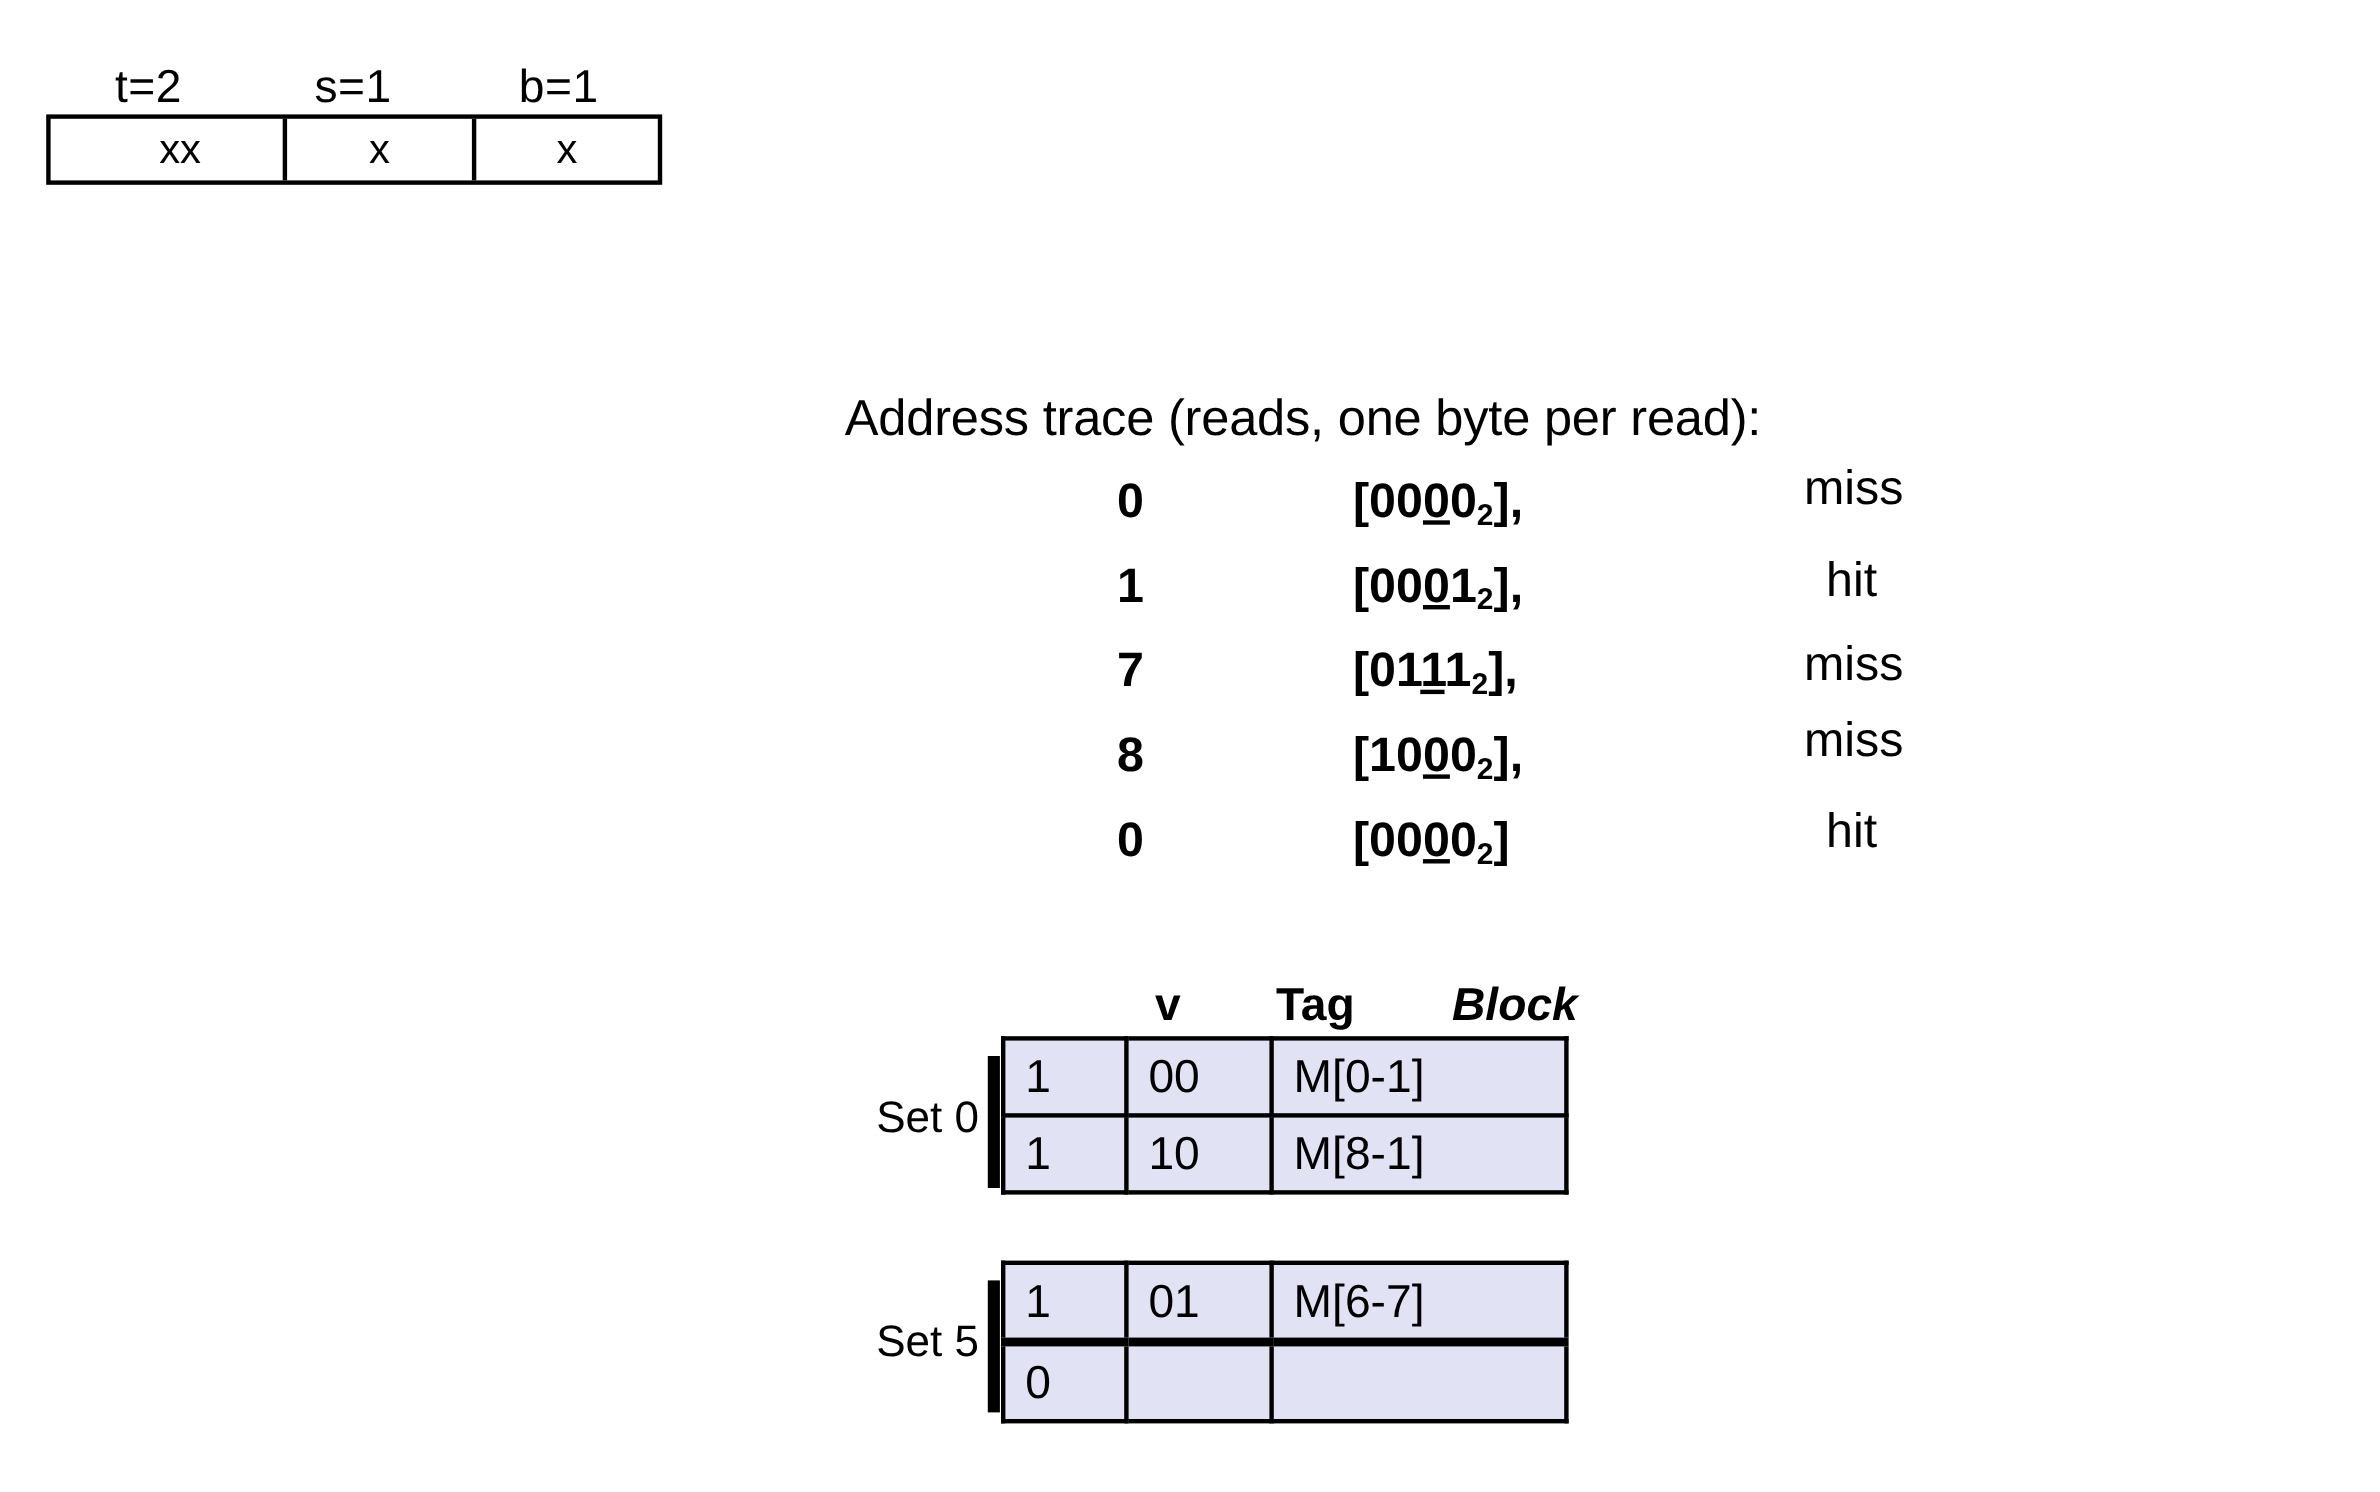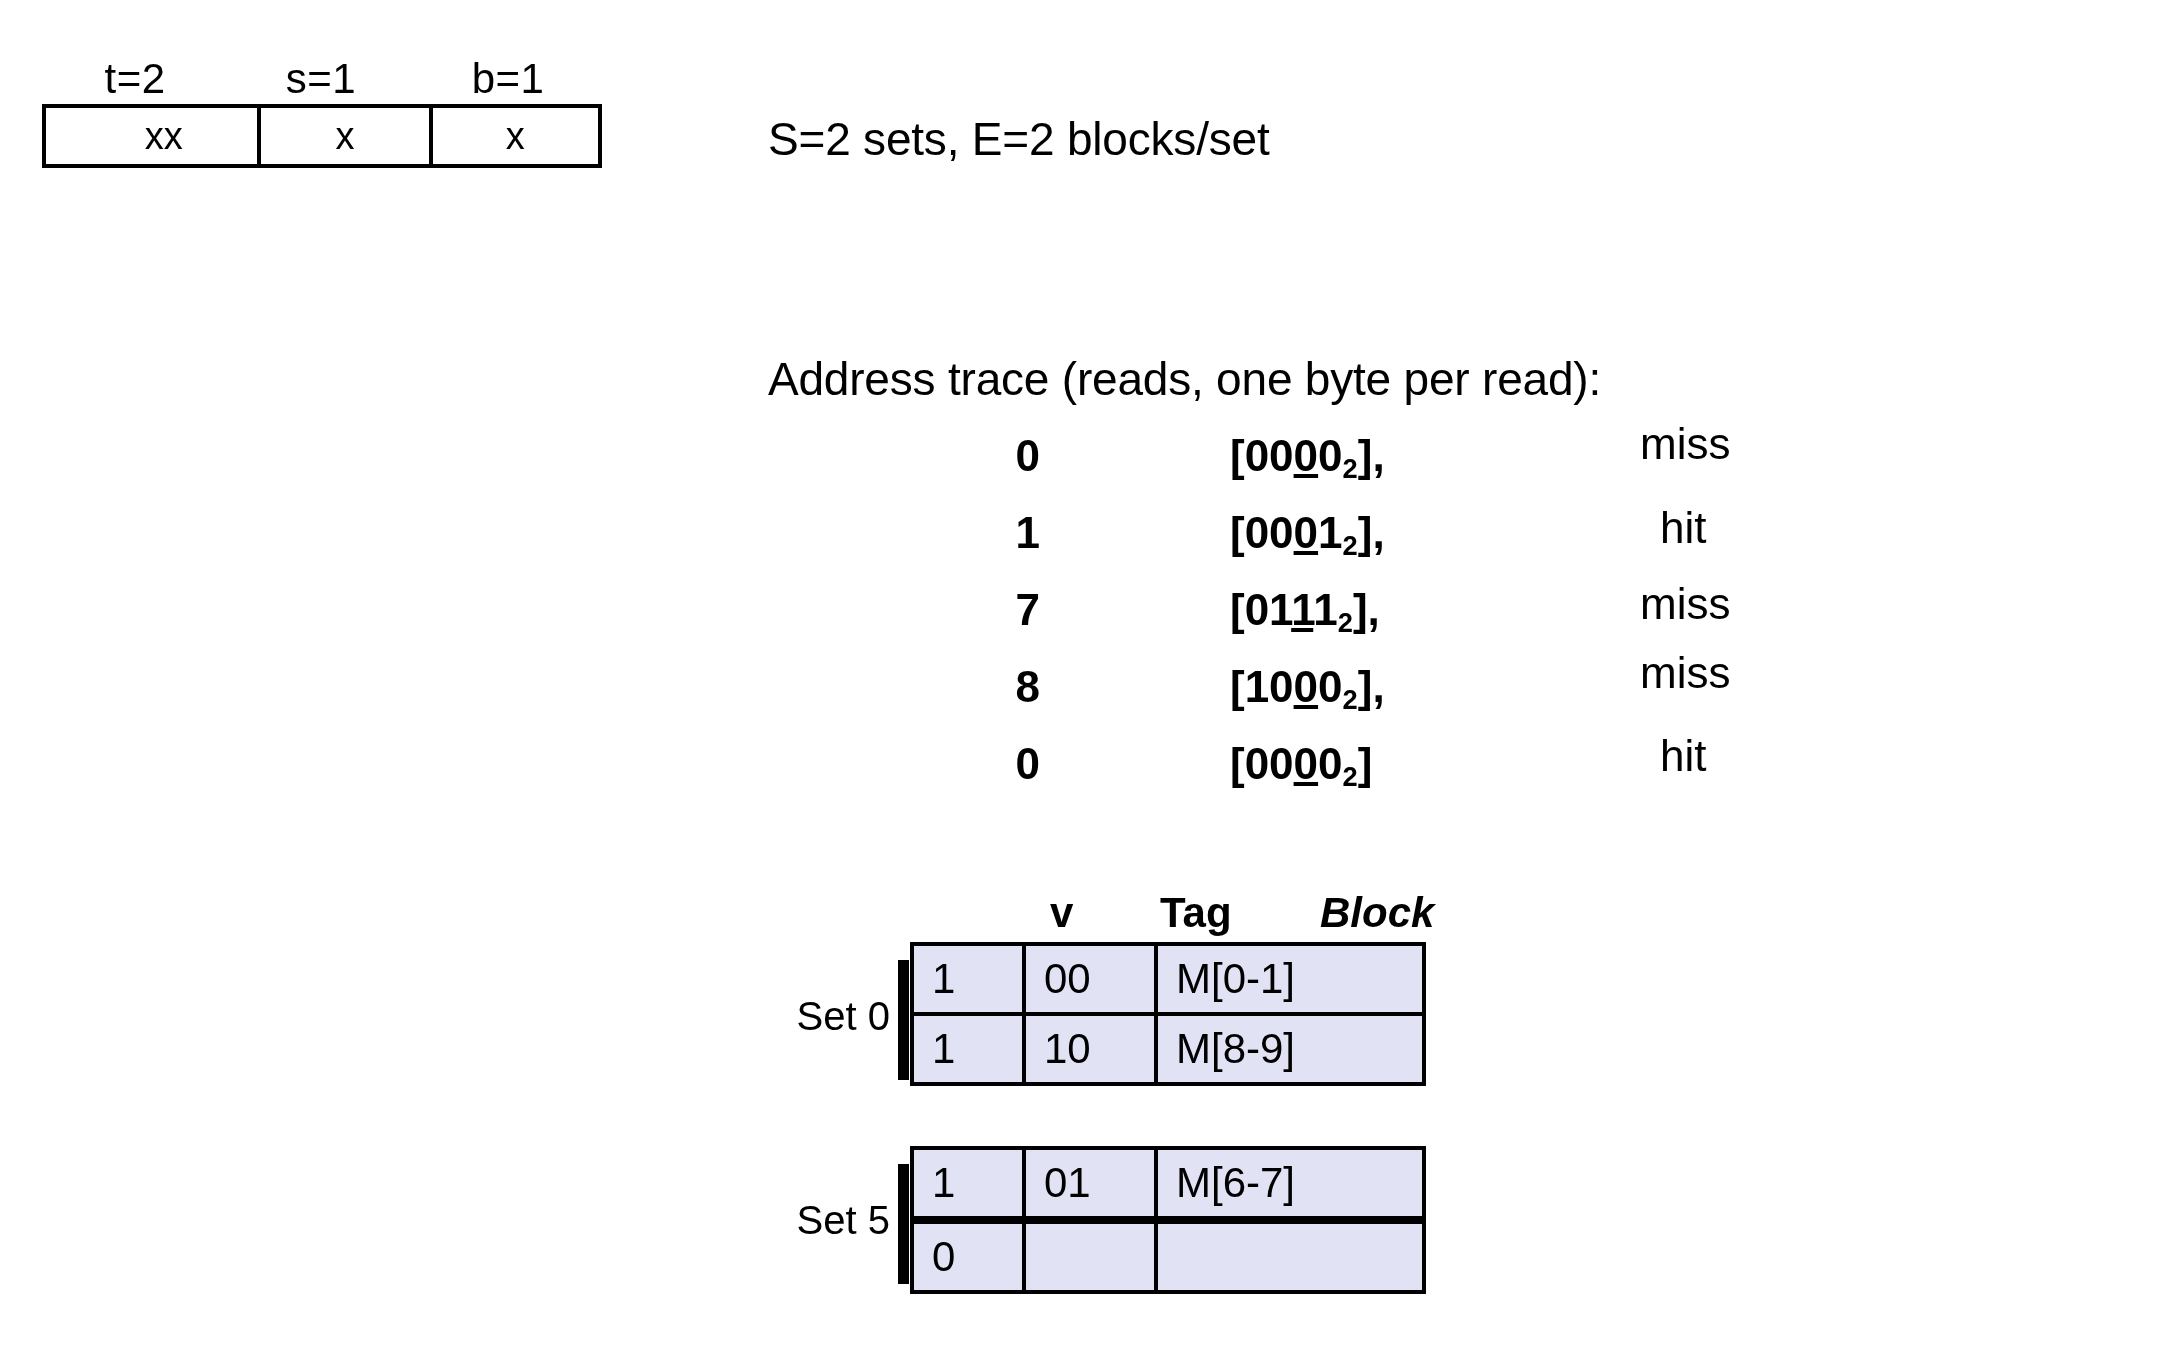--- a/index.html
+++ b/index.html
@@ -204,21 +204,20 @@
     <div class="lbl-b">b=1</div>
   </div>
   <div class="boxes">
     <div class="cell-t">xx</div>
     <div class="cell-s">x</div>
     <div class="cell-b">x</div>
   </div>
 </div>
 
 <div id="params">
-  <div>S=2 sets, E=2 blocks/set</div>
 </div>
 
 <div id="trace-heading">Address trace (reads, one byte per read):</div>
 
 <div id="trace-rows">
 
   <div class="trace-row r0">
     <span class="trace-dec">0</span>
     <span class="trace-bin"><span>[00</span><span class="u">0</span><span>0</span><sub>2</sub><span>],</span></span>
     <span class="trace-res">miss</span>
@@ -265,21 +264,21 @@
     <table class="cache-table">
       <tbody>
           <tr class="row0">
         <td class="c-v">1</td>
         <td class="c-tag">00</td>
         <td class="c-block">M[0-1]</td>
       </tr>
       <tr class="row1">
         <td class="c-v">1</td>
         <td class="c-tag">10</td>
-        <td class="c-block">M[8-9]</td>
+        <td class="c-block">M[8-1]</td>
       </tr>
     </tbody>
       </table>
   </div>
 
   <div class="set-block" id="set1-block">
     <div class="set-label">Set 5</div>
     <div class="set-bracket left" style="top:18px;height:120px;"></div>
     <div class="set-bracket right" style="top:18px;height:120px;"></div>
     <table class="cache-table thick-mid">

